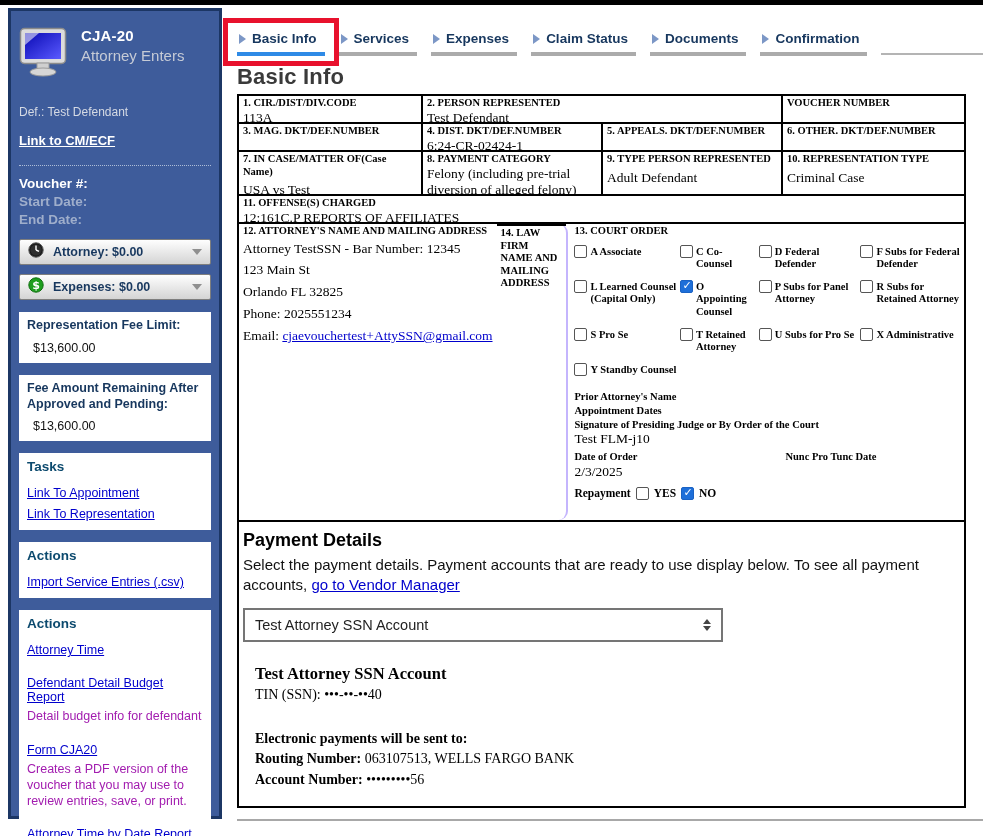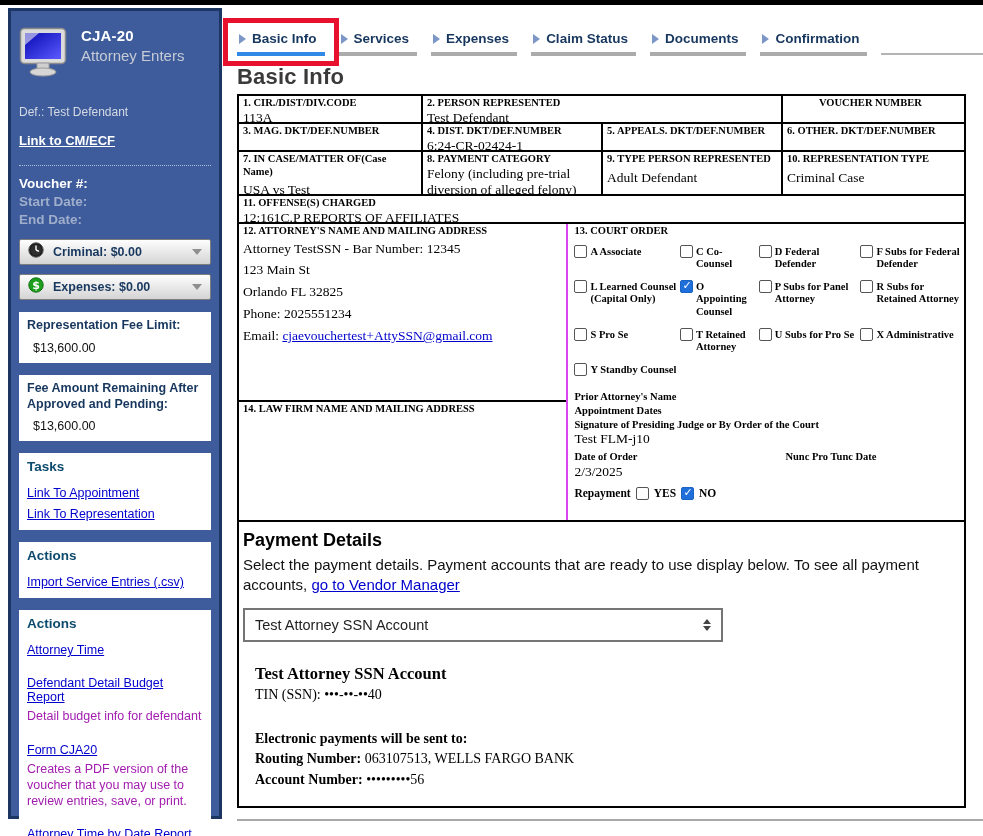--- a/index.html
+++ b/index.html
@@ -53,25 +53,25 @@
 
   .page-title { margin-top:8px; font-size:22px; font-weight:bold; color:#3A3A3A; letter-spacing:.2px; }
 
   .panel { margin-top:4px; width:729px; border:2px solid #000; background:#fff; }
   .trow { display:flex; border-bottom:2px solid #000; }
   .cell { padding:1px 4px 2px 4px; border-right:2px solid #000; overflow:hidden; }
   .cell:last-child { border-right:none; }
   .cl { font-family:"Liberation Serif","DejaVu Serif",serif; font-weight:bold; font-size:10.5px;
         line-height:1.2; }
   .cv { font-family:"Liberation Serif","DejaVu Serif",serif; font-size:13.5px; line-height:1.2; }
-  .w184{width:184px;} .w180{width:180px;} .w360{width:360px;} .w185{width:185px;margin-left:32px;} .wfull{width:100%;}
+  .w184{width:184px;} .w180{width:180px;} .w360{width:360px;} .w185{width:185px;} .wfull{width:100%;}
   .r1{height:28px;} .r2{height:28px;} .r3{height:44px;} .r4{height:28px;}
   .r3 .cv{margin-top:4px;}
   .row5 { display:flex; }
-  .r5-left { width:364px; border-right:2px solid #d946ef; display:flex; flex-direction:column; }
+  .r5-left { width:364px; border-right:2px solid #c4b5fd; display:flex; flex-direction:row;border-radius:9px; }
   .att-cell { height:176px; padding:1px 4px; }
   .att-lines { font-family:"Liberation Serif","DejaVu Serif",serif; font-size:13.5px; line-height:1.62; }
   .att-lines a { color:#0000CC; text-decoration:underline; cursor:pointer; }
   .firm-cell { border-top:2px solid #000; flex:1; padding:1px 4px; }
   .r5-right { width:436px; padding:1px 6px 20px 6px; }
 
   .co-grid { display:grid; grid-template-columns:27% 20% 26% 27%; column-gap:2px; row-gap:9px;
              margin-top:7px; }
   .cb-item { display:flex; gap:3px; align-items:flex-start; cursor:pointer;
              font-family:"Liberation Serif","DejaVu Serif",serif; font-weight:bold;
@@ -151,21 +151,21 @@
 
     <div class="sb-bar">
       <span>
         <svg width="16" height="16" viewBox="0 0 16 16">
           <circle cx="8" cy="8" r="7.2" fill="#1A1A1A" stroke="#555" stroke-width="1"></circle>
           <circle cx="8" cy="8" r="5.6" fill="#2E2E2E"></circle>
           <line x1="8" y1="8" x2="8" y2="3.6" stroke="#fff" stroke-width="1.4"></line>
           <line x1="8" y1="8" x2="11" y2="9.4" stroke="#fff" stroke-width="1.4"></line>
         </svg>
       </span>
-      <span class="bar-label">Criminal: $0.00</span>
+      <span class="bar-label">Attorney: $0.00</span>
       <span class="caret"></span>
     </div>
 
     <div class="sb-bar">
       <span>
         <svg width="16" height="16" viewBox="0 0 16 16">
           <circle cx="8" cy="8" r="7.2" fill="#1E9E1E" stroke="#0F6F0F" stroke-width="1"></circle>
           <text x="8" y="12" text-anchor="middle" font-size="11" font-weight="bold" fill="#fff" font-family="DejaVu Sans">$</text>
         </svg>
       </span>

